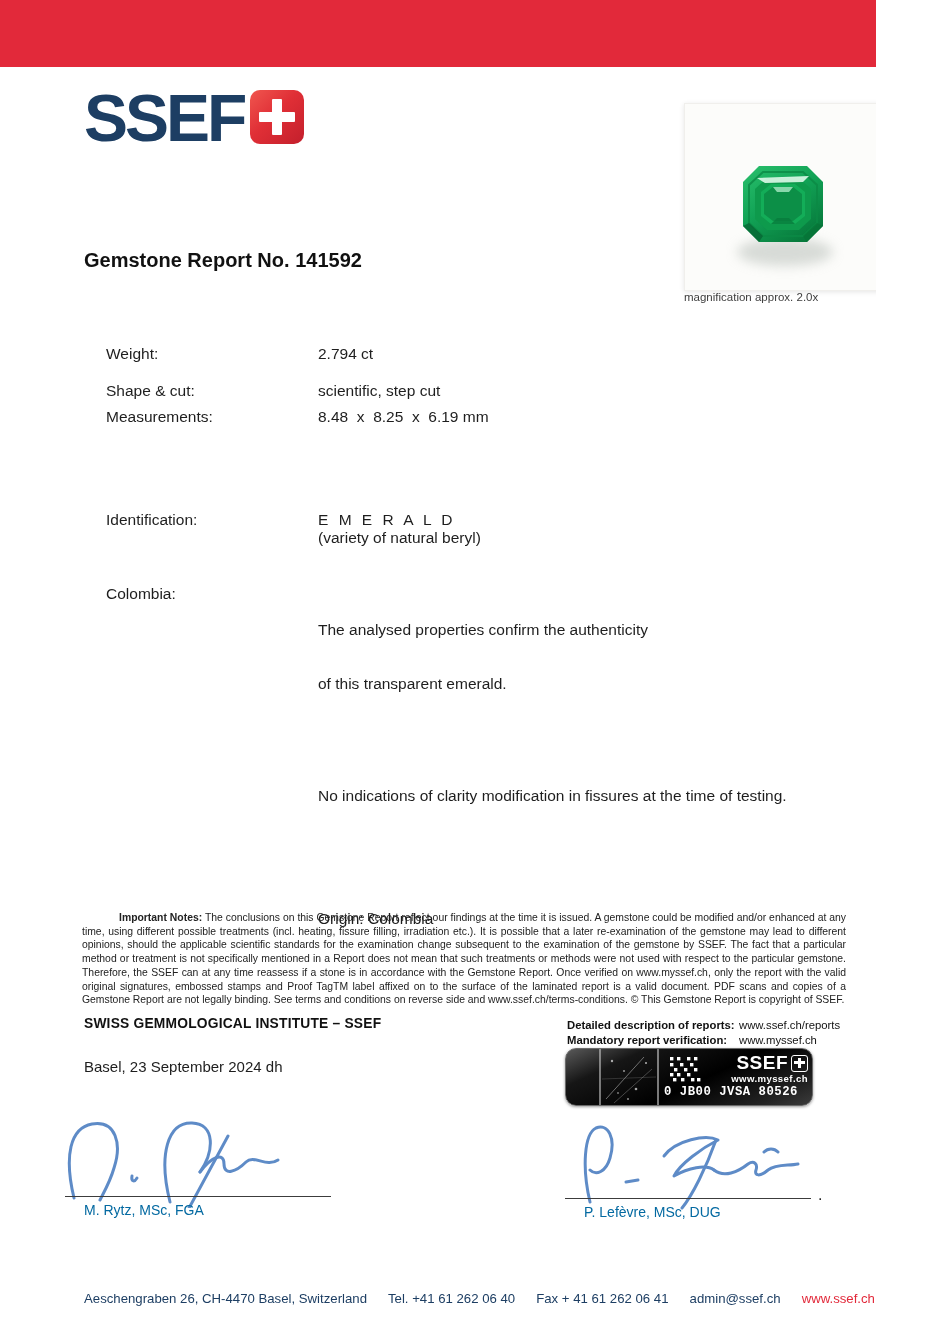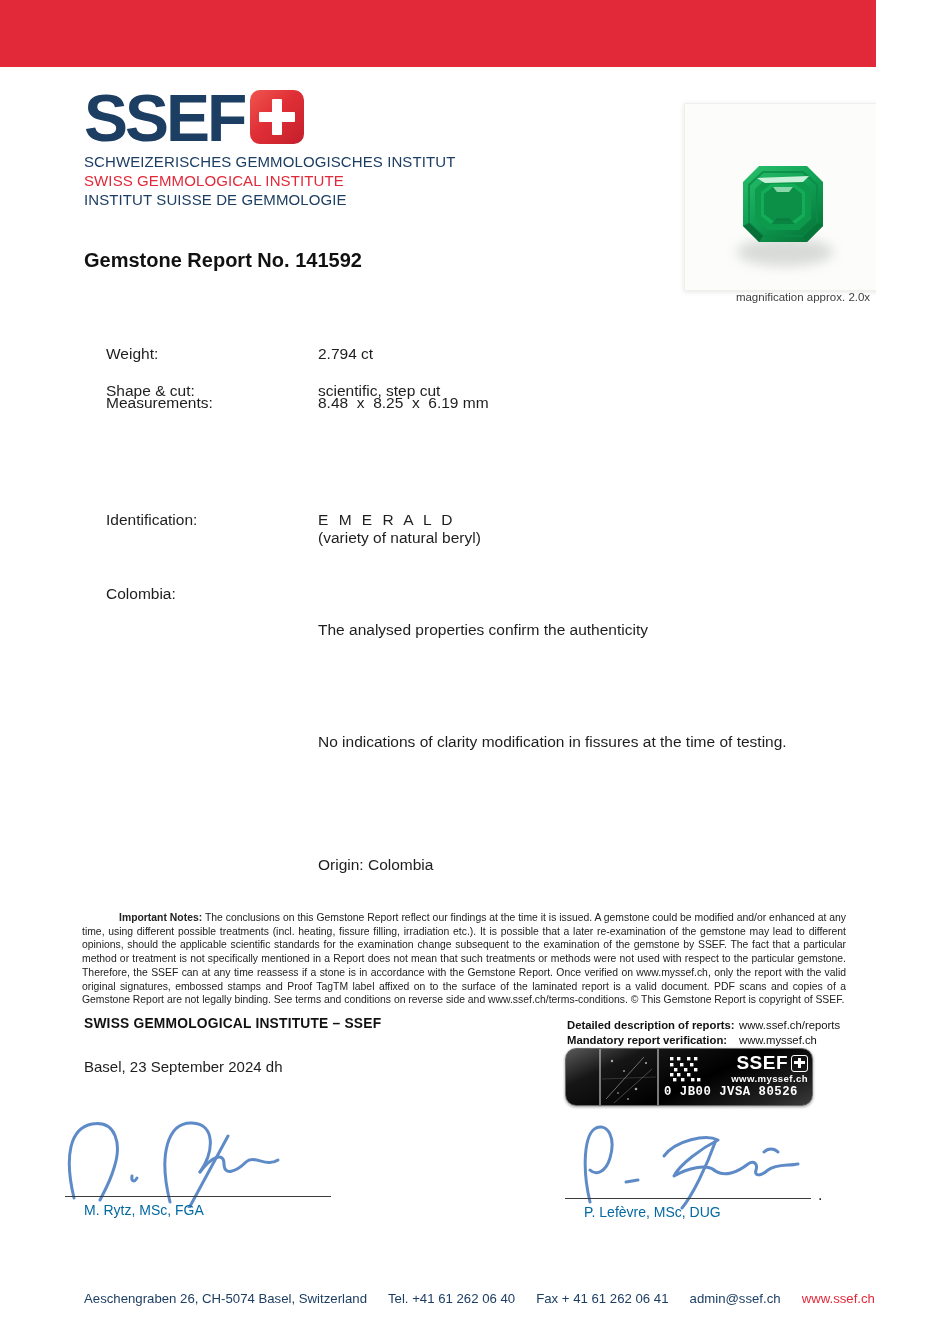--- a/index.html
+++ b/index.html
@@ -25,30 +25,30 @@
   .logo-sub{margin-top:6px;font-size:15px;line-height:19px;letter-spacing:0.1px;}
   .logo-sub .navy{color:var(--brand-navy,#1d3e63);}
   .logo-sub .red{color:var(--brand-red,#e2293a);}
   
   .gem-photo{
     position:absolute;left:684px;top:103px;width:238px;height:186px;
     background:#fcfcfa;border:1px solid #f0efec;box-shadow:0 1px 5px rgba(0,0,0,0.10);
   }
   .gem-photo svg{position:absolute;left:0;top:0;}
   .photo-caption{
-    position:absolute;left:684px;top:291px;width:238px;text-align:center;
+    position:absolute;left:684px;top:291px;width:238px;
     font-size:11.5px;color:#3d3d3d;
   }
   
   .report-title{position:absolute;left:84px;top:249px;font-size:20px;font-weight:bold;color:#111;}
   
   .prop-row{position:absolute;left:106px;font-size:15.5px;color:#1e1e1e;}
   .prop-row .label{display:inline-block;width:212px;vertical-align:top;}
   .prop-row .value{display:inline-block;white-space:pre-wrap;vertical-align:top;max-width:560px;}
-  .row-weight{top:345px;} .row-shape{top:382px;} .row-meas{top:394px;} .row-colour{top:456px;}
+  .row-weight{top:345px;} .row-shape{top:382px;} .row-meas{top:408px;} .row-colour{top:456px;}
   .row-ident{top:511px;} .row-comments{top:585px;}
   .ident-main{letter-spacing:3px;margin-top:14px;}
   .comments-value p{margin:0 0 0 0;}
   .comments-value .gap{height:22px;}
   .comments-value .gap-lg{height:33px;}
   
   .important-notes{
     position:absolute;left:82px;top:911px;width:764px;
     font-size:10.4px;line-height:13.7px;text-align:justify;color:#222;
   }
@@ -98,25 +98,20 @@
 <body>
 
 <div class="page">
 
   <div class="red-band"></div>
 
   <div class="logo-block">
     <div class="logo-row">
       <div class="logo-wordmark">SSEF</div>
       <div class="logo-cross"></div>
-    </div>
-    <div class="logo-sub">
-      <div class="navy">SCHWEIZERISCHES GEMMOLOGISCHES INSTITUT</div>
-      <div class="red">SWISS GEMMOLOGICAL INSTITUTE</div>
-      <div class="navy">INSTITUT SUISSE DE GEMMOLOGIE</div>
     </div>
   </div>
 
   <div class="gem-photo">
     <svg width="238" height="186" viewBox="0 0 238 186">
       <defs>
         <linearGradient id="gemG" x1="0" y1="0" x2="0.7" y2="1">
           <stop offset="0" stop-color="#29c06c"></stop>
           <stop offset="0.5" stop-color="#12a356"></stop>
           <stop offset="1" stop-color="#077a3c"></stop>
@@ -158,20 +153,21 @@
     <span class="label">Measurements:</span><span class="value">8.48  x  8.25  x  6.19 mm</span>
   </div>
 
   <div class="prop-row row-ident">
     <span class="label">Identification:</span><span class="value"><span class="ident-main">E M E R A L D</span><br><span>(variety of natural beryl)</span></span>
   </div>
 
   <div class="prop-row row-comments">
     <span class="label">Colombia:</span><span class="value comments-value">
       <p>The analysed properties confirm the authenticity</p>
+      <p>of this transparent emerald.</p>
       <div class="gap"></div>
       <p>No indications of clarity modification in fissures at the time of testing.</p>
       <div class="gap-lg"></div>
       <p>Origin: Colombia</p>
     </span>
   </div>
 
   <div class="important-notes">
     <b>Important Notes:</b>
     <span>The conclusions on this Gemstone Report reflect our findings at the time it is issued. A gemstone could be modified and/or enhanced at any time, using different possible treatments (incl. heating, fissure filling, irradiation etc.). It is possible that a later re-examination of the gemstone may lead to different opinions, should the applicable scientific standards for the examination change subsequent to the examination of the gemstone by SSEF. The fact that a particular method or treatment is not specifically mentioned in a Report does not mean that such treatments or methods were not used with respect to the particular gemstone. Therefore, the SSEF can at any time reassess if a stone is in accordance with the Gemstone Report. Once verified on www.myssef.ch, only the report with the valid original signatures, embossed stamps and Proof TagTM label affixed on to the surface of the laminated report is a valid document. PDF scans and copies of a Gemstone Report are not legally binding. See terms and conditions on reverse side and www.ssef.ch/terms-conditions. © This Gemstone Report is copyright of SSEF.</span>
@@ -254,20 +250,20 @@
         <path d="M154,50 C164,58 178,52 188,44 C194,40 198,44 196,50 C194,56 200,57 208,50 C216,44 228,46 238,44"></path>
         <path d="M204,32 C208,28 214,28 218,32"></path>
       </g>
     </svg>
     <div class="sig-line"></div>
     <div class="sig-dot">.</div>
     <div class="sig-name">P. Lefèvre, MSc, DUG</div>
   </div>
 
   <div class="footer">
-    <span>Aeschengraben 26, CH-5074 Basel, Switzerland</span>
+    <span>Aeschengraben 26, CH-4470 Basel, Switzerland</span>
     <span>Tel. +41 61 262 06 40</span>
     <span>Fax + 41 61 262 06 41</span>
     <span>admin@ssef.ch</span>
     <span class="red">www.ssef.ch</span>
   </div>
 
 </div>
 
 </body></html>

